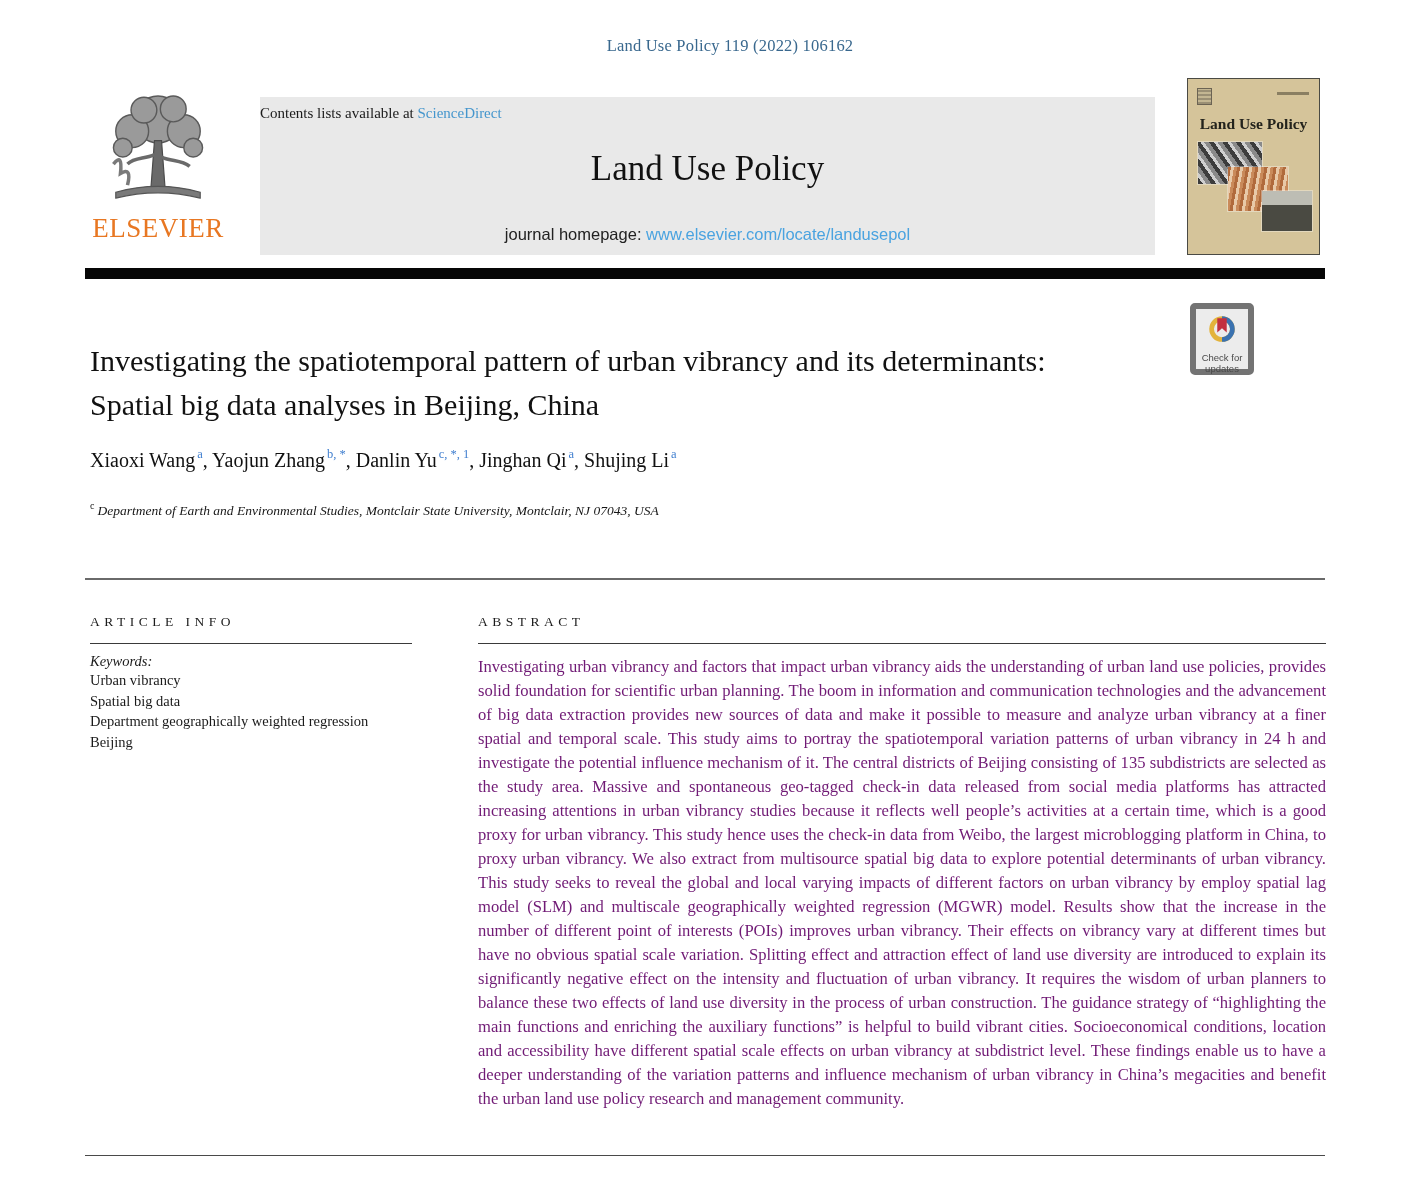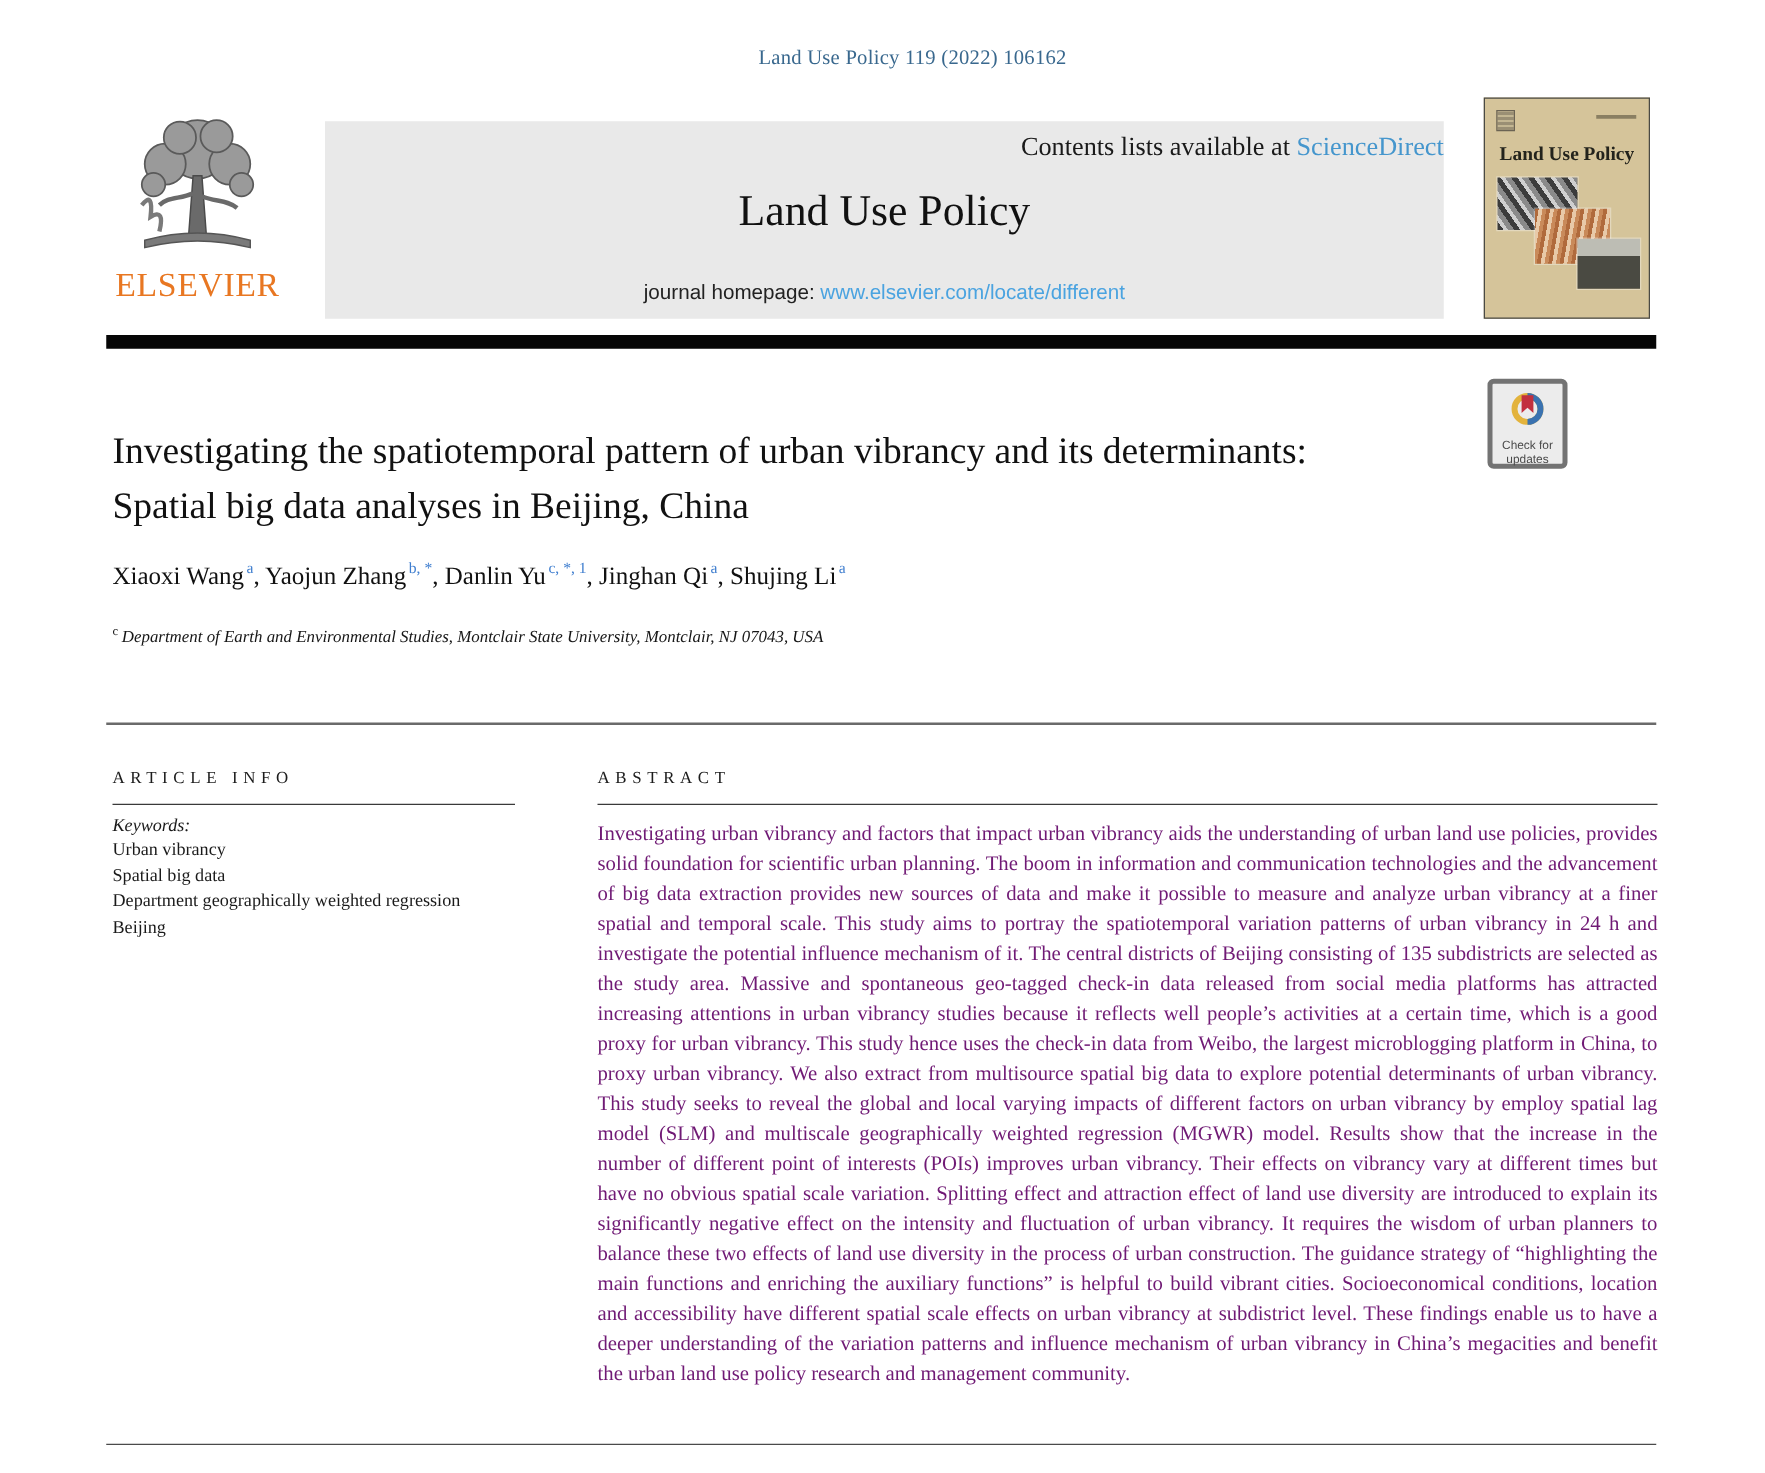--- a/index.html
+++ b/index.html
@@ -11,21 +11,21 @@
   .citation { position:absolute; top:36px; left:0; right:0; text-align:center;
               font-size:16.5px; color:#39688e; letter-spacing:.2px;padding-left:48px; }
 
   
   .logo-block { position:absolute; left:85px; top:89px; width:146px; height:160px; text-align:center; }
   .logo-tree { width:118px; height:122px; margin:0 auto; display:block; }
   .elsevier-word { font-size:27px; color:#e87722; letter-spacing:.5px; margin-top:2px;
                    font-family:"Liberation Serif", serif; }
 
   .banner { position:absolute; left:260px; top:97px; width:895px; height:158px; background:#e9e9e9; }
-  .contents-line { position:absolute; top:8px; left:0; right:0; text-align:right; font-size:21px; color:#1a1a1a; }
+  .contents-line { position:absolute; top:8px; left:0; right:0; text-align:left; font-size:15px; color:#1a1a1a; }
   .link-blue { color:#4596cd; text-decoration:none; cursor:pointer; }
   .journal-title { position:absolute; top:52px; left:0; right:0; text-align:center;
                    font-size:35px; color:#111; }
   .homepage-line { position:absolute; bottom:11px; left:0; right:0; text-align:center;
                    font-size:16.5px; font-family:"Liberation Sans", sans-serif; color:#222; }
   .homepage-line .link-blue { color:#4aa3e0; }
 
   
   .cover { position:absolute; left:1187px; top:78px; width:133px; height:177px;
            background:#d5c49a; border:1px solid #4a4a44; }
@@ -40,21 +40,21 @@
     background:repeating-linear-gradient(55deg,#3c3c3c 0 4px,#cfcfcf 4px 7px,#8a8a8a 7px 11px); }
   .cover-img2 { left:40px; top:88px; width:60px; height:44px;
     background:repeating-linear-gradient(100deg,#b06a3c 0 3px,#e8c9a8 3px 6px,#c98a5a 6px 9px); }
   .cover-img3 { left:74px; top:112px; width:50px; height:40px;
     background:linear-gradient(180deg,#bdbdb4 0 35%,#4a4a42 35% 100%); }
 
   .black-bar { position:absolute; left:85px; top:268px; width:1240px; height:11px; background:#060606; }
 
   
   .check-badge { position:absolute; left:1190px; top:303px; width:64px; height:72px;
-                 background:#ececec; border:4px solid #737373; border-radius:5px;
+                 background:#ececec; border:6px solid #737373; border-radius:5px;
                  text-align:center; cursor:pointer; }
   .check-badge svg { margin-top:5px; }
   .check-badge .txt { font-family:"Liberation Sans", sans-serif; font-size:9.5px;
                       line-height:11px; color:#4a4a4a; }
 
   
   .art-title { position:absolute; left:90px; top:339px; width:995px;
                font-size:30px; line-height:44px; color:#111; }
   .authors { position:absolute; left:90px; top:448px; font-size:20px; color:#111; }
   .authors sup { font-size:12.5px; color:#3f7ecf; position:relative; top:-1px; margin-left:2px; }
@@ -102,21 +102,21 @@
     </svg>
     <div class="elsevier-word">ELSEVIER</div>
   </div>
 
   <div class="banner">
     <div class="contents-line">
       <span>Contents lists available at </span><span class="link-blue">ScienceDirect</span>
     </div>
     <div class="journal-title">Land Use Policy</div>
     <div class="homepage-line">
-      <span>journal homepage: </span><span class="link-blue">www.elsevier.com/locate/different</span>
+      <span>journal homepage: </span><span class="link-blue">www.elsevier.com/locate/landusepol</span>
     </div>
   </div>
 
   <div class="cover">
     <div class="cover-stamp"></div>
     <div class="cover-top-text"></div>
     <div class="cover-title">Land Use Policy</div>
     <div class="cover-img cover-img1"></div>
     <div class="cover-img cover-img2"></div>
     <div class="cover-img cover-img3"></div>

